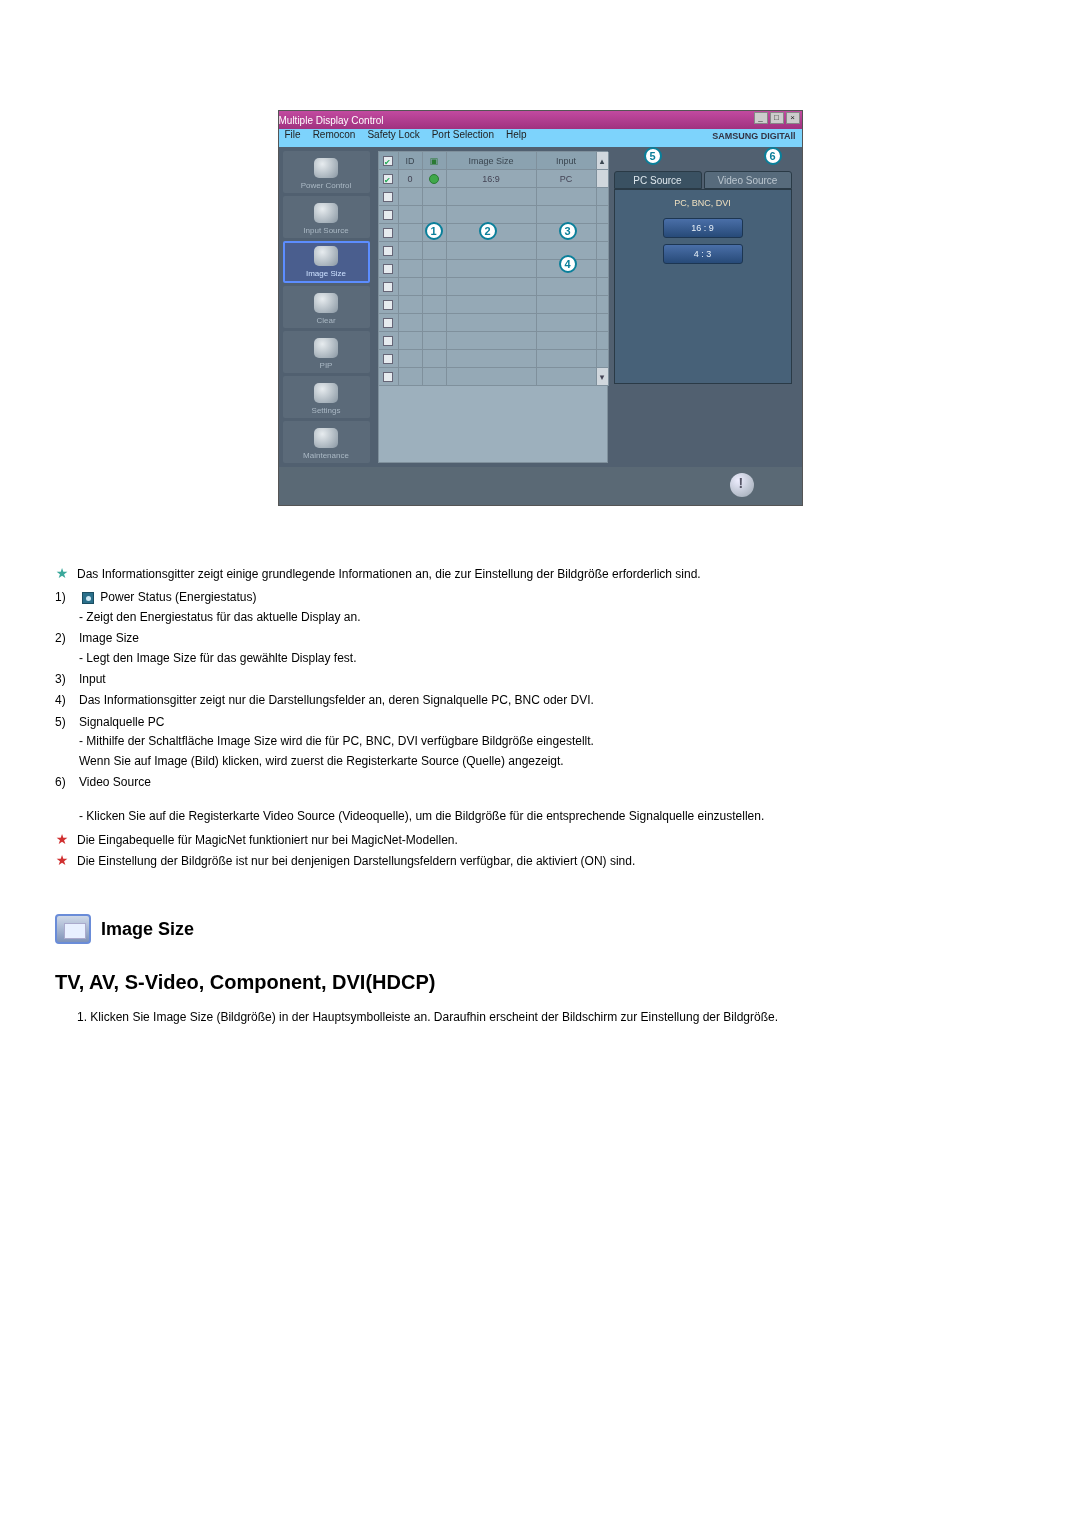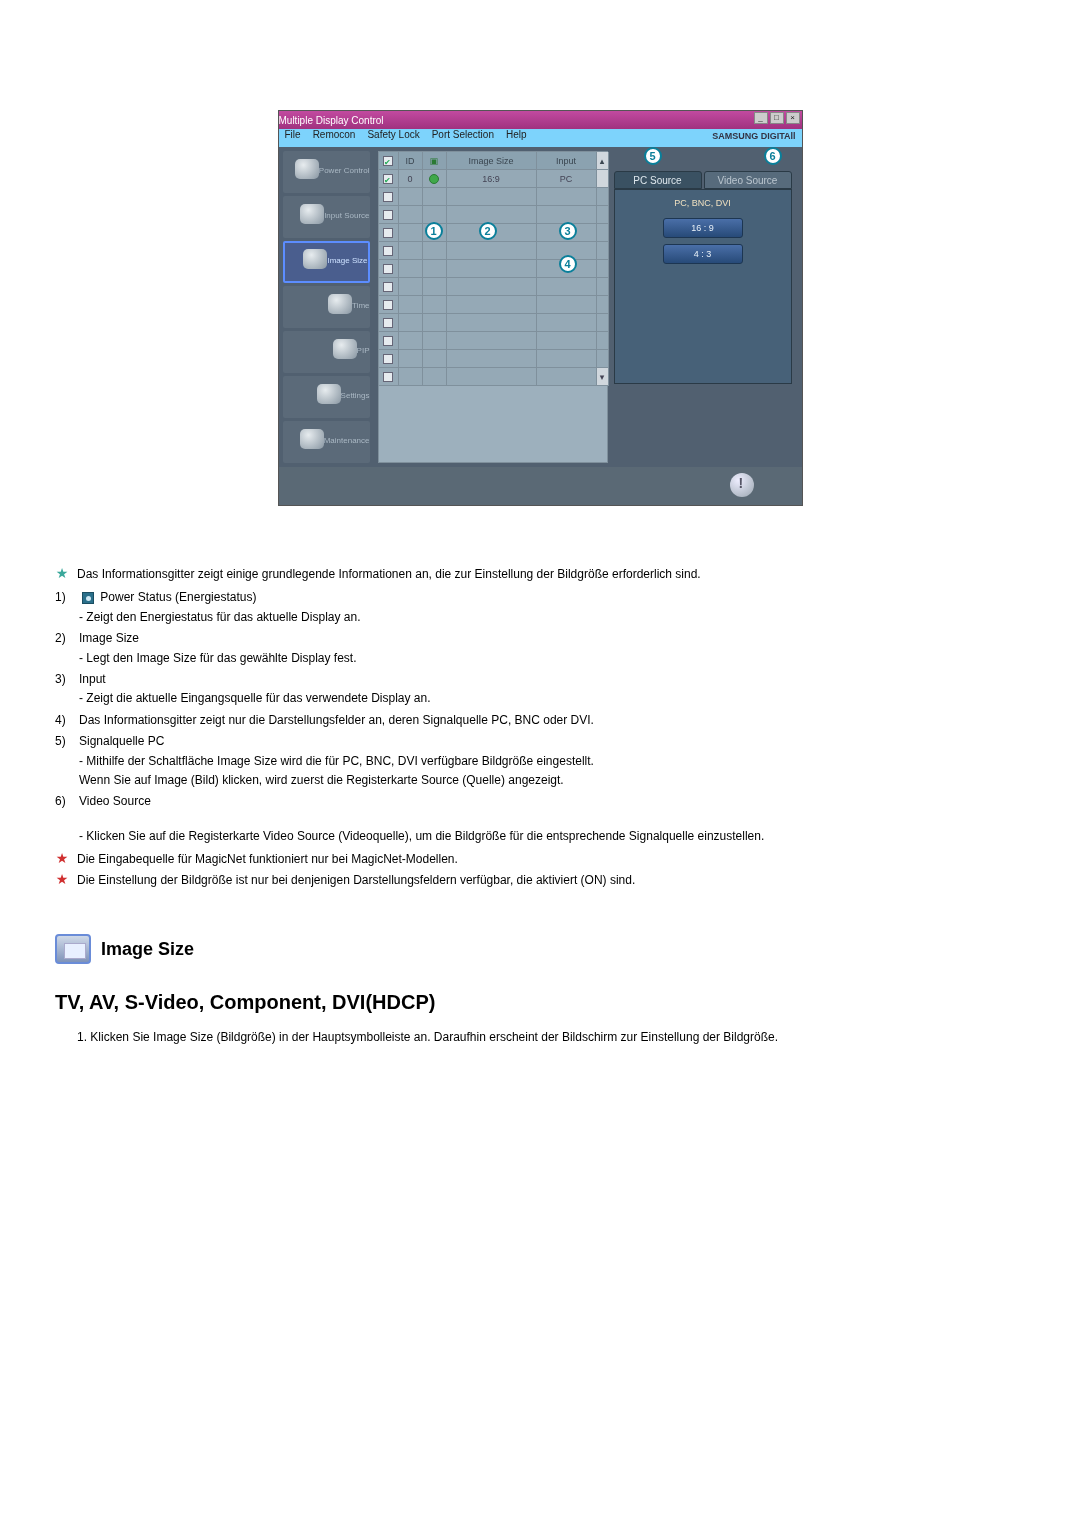--- a/index.html
+++ b/index.html
@@ -83,21 +83,21 @@
     width: 95px;
     padding: 4px;
     display: flex; flex-direction: column; gap: 3px;
   }
   .side-item {
     height: 42px;
     background: #5b6a79;
     border-radius: 2px;
     color: #aab8c4;
     font-size: 8px;
-    display: flex; flex-direction: row; align-items: center; justify-content: flex-end;
+    display: flex; flex-direction: column; align-items: center; justify-content: flex-end;
     position: relative;
     padding-bottom: 3px;
   }
   .side-item.active {
     border: 2px solid #5c8dff;
     background: #4a5e8e;
     color: #cce0ff;
   }
   .side-icon {
     width: 24px; height: 20px;
@@ -273,21 +273,21 @@
       <div class="side-item">
           <div class="side-icon"></div>
           <span>Input Source</span>
         </div>
       <div class="side-item active">
           <div class="side-icon"></div>
           <span>Image Size</span>
         </div>
       <div class="side-item">
           <div class="side-icon"></div>
-          <span>Time</span>
+          <span>Clear</span>
         </div>
       <div class="side-item">
           <div class="side-icon"></div>
           <span>PIP</span>
         </div>
       <div class="side-item">
           <div class="side-icon"></div>
           <span>Settings</span>
         </div>
       <div class="side-item">
@@ -475,21 +475,20 @@
       <div class="bullet-line" style="padding-left:0;margin-top:2px;">- Zeigt den Energiestatus für das aktuelle Display an.</div>
     </div>
     <div class="num-item">
       <span class="num">2)</span>
       <span>Image Size</span>
       <div style="margin-top:2px;">- Legt den Image Size für das gewählte Display fest.</div>
     </div>
     <div class="num-item">
       <span class="num">3)</span>
       <span>Input</span>
-      <div style="margin-top:2px;">- Zeigt die aktuelle Eingangsquelle für das verwendete Display an.</div>
     </div>
     <div class="num-item">
       <span class="num">4)</span>
       <span>Das Informationsgitter zeigt nur die Darstellungsfelder an, deren Signalquelle PC, BNC oder DVI.</span>
     </div>
     <div class="num-item">
       <span class="num">5)</span>
       <span>Signalquelle PC</span>
       <div style="margin-top:2px;">- Mithilfe der Schaltfläche Image Size wird die für PC, BNC, DVI verfügbare Bildgröße eingestellt.</div>
       <div style="margin-top:2px;">Wenn Sie auf Image (Bild) klicken, wird zuerst die Registerkarte Source (Quelle) angezeigt.</div>

